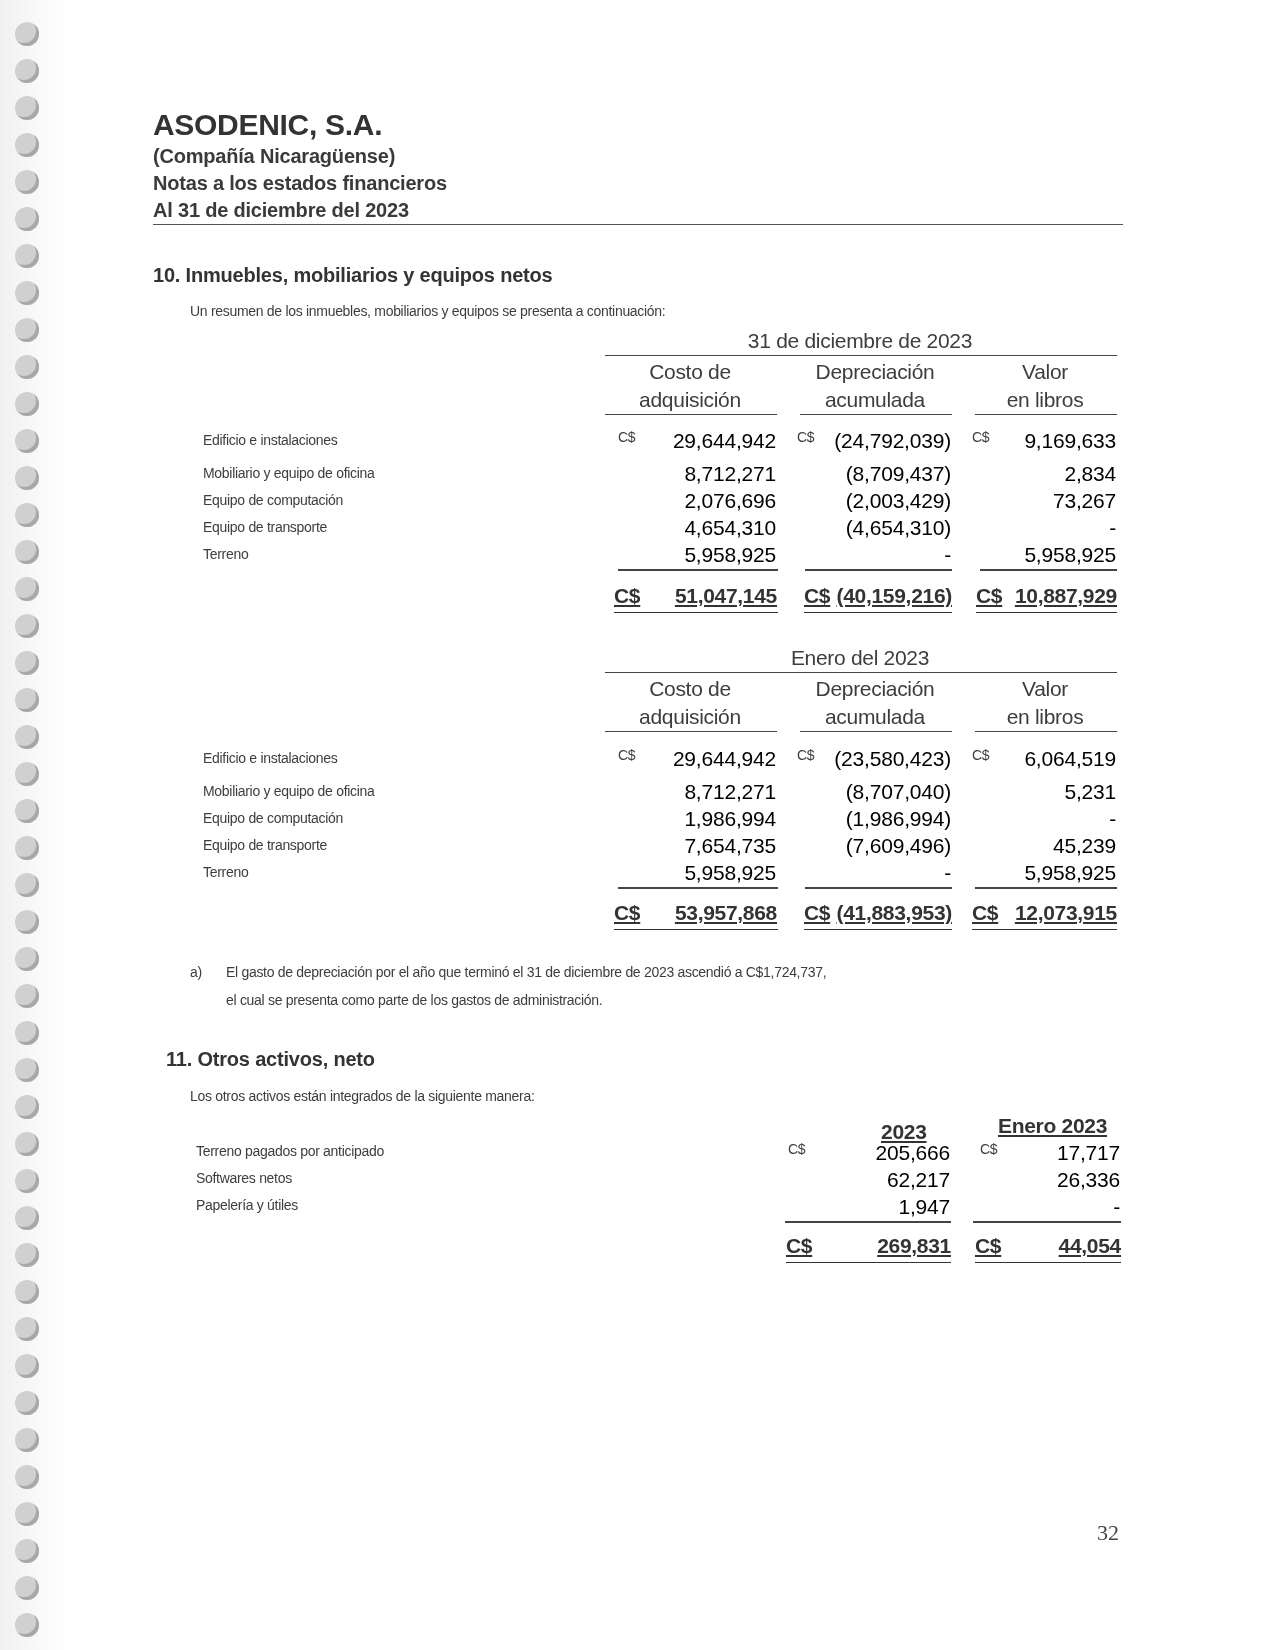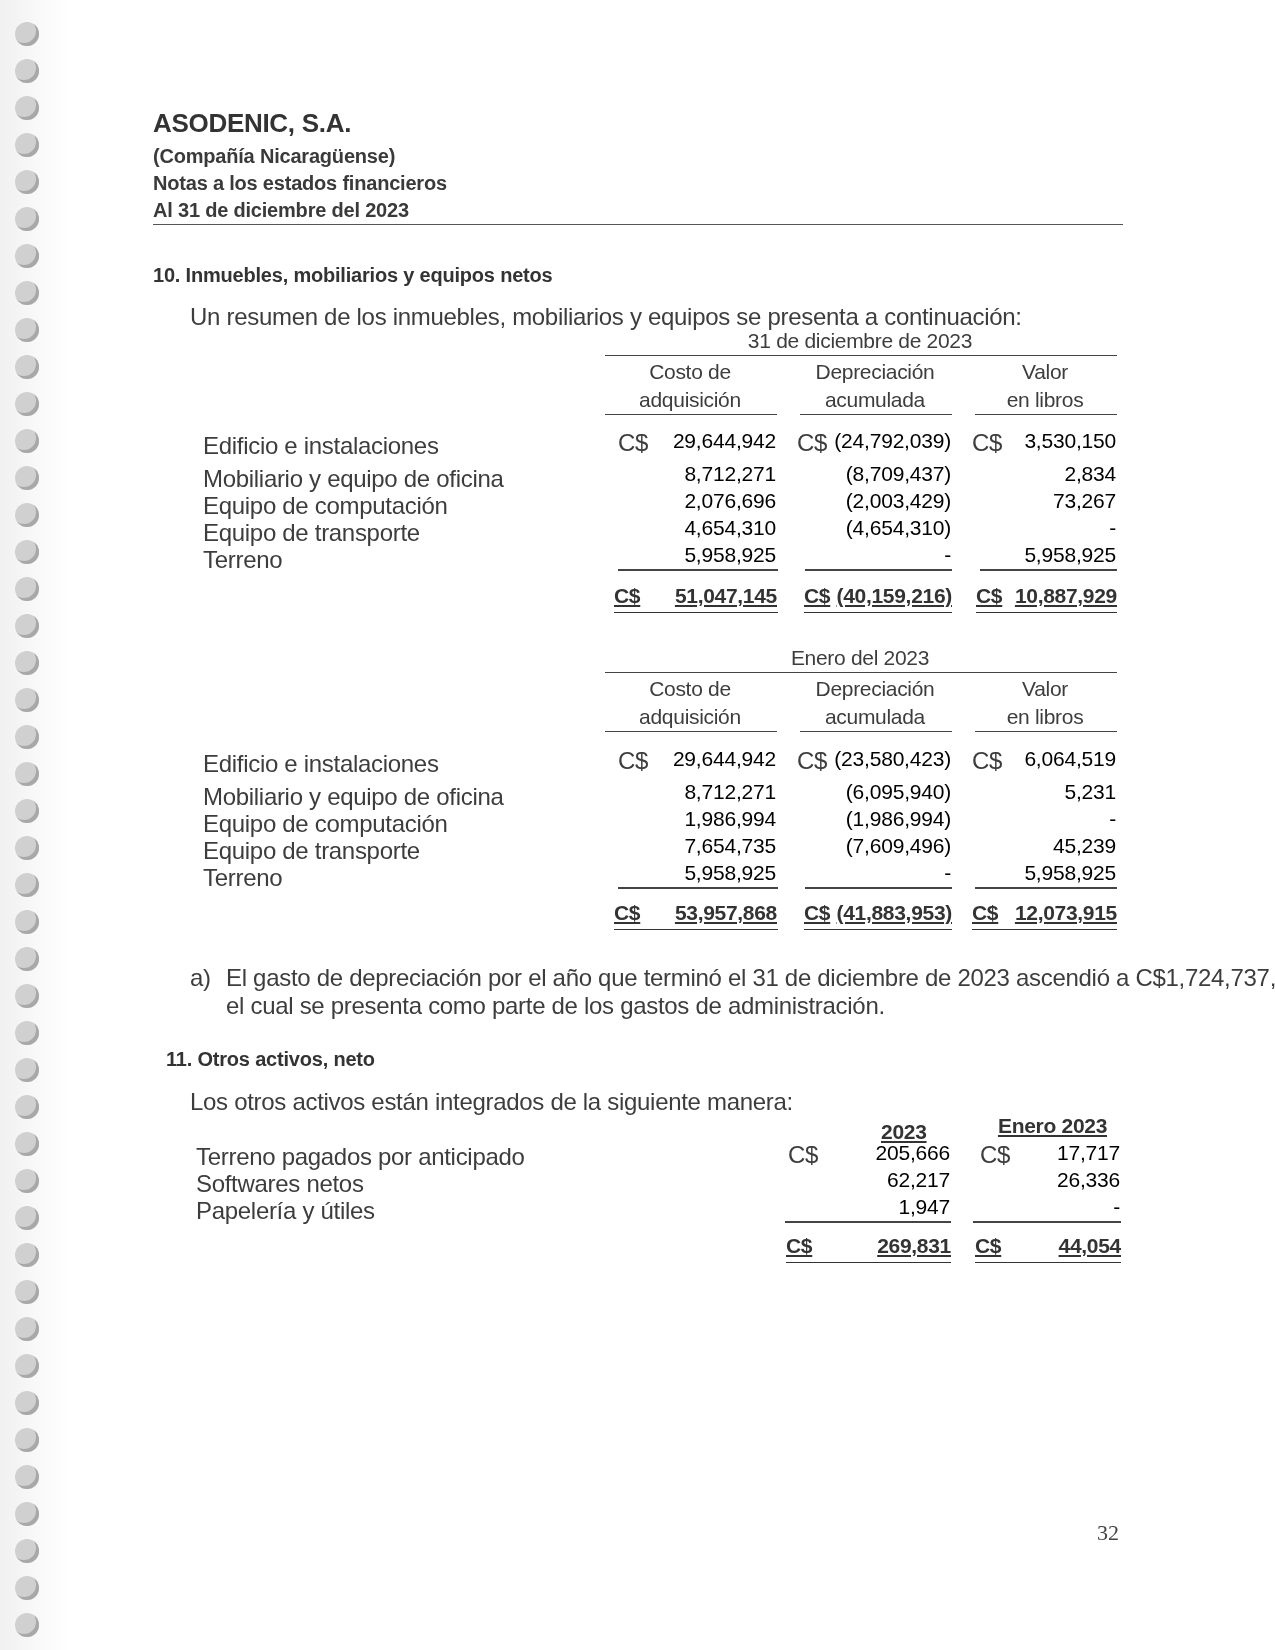--- a/index.html
+++ b/index.html
@@ -10,25 +10,25 @@
   }
   .binding {
     position: absolute; left: 0; top: 0; width: 70px; height: 1650px;
     background: linear-gradient(to right, #f0f0f0 0%, #fafafa 60%, #ffffff 100%);
   }
   .ring {
     position: absolute; left: 15px; width: 24px; height: 24px; border-radius: 50%;
     background: #d0d0d0; box-shadow: inset -3px -3px 0 #a8a8a8;
   }
   .abs { position: absolute; white-space: nowrap; }
-  .h-title { font-weight: bold; font-size: 26px; color: #333; letter-spacing: -0.3px; }
+  .h-title { font-weight: bold; font-size: 30px; color: #333; letter-spacing: -0.3px; }
   .h-sub { font-weight: bold; font-size: 20px; color: #3a3a3a; letter-spacing: -0.2px; }
   .hr { position: absolute; height: 1px; background: #555; }
   .sec { font-weight: bold; font-size: 20px; color: #333; letter-spacing: -0.2px; }
-  .txt { font-size: 24px; color: #3d3d3d; letter-spacing: -0.3px; }
+  .txt { font-size: 14px; color: #3d3d3d; letter-spacing: -0.3px; }
   .num { font-size: 21px; color: #000000; text-align: right; letter-spacing: -0.2px; }
   .ctr { font-size: 21px; color: #3d3d3d; text-align: center; letter-spacing: -0.3px; }
   .line { position: absolute; height: 2px; background: #444; }
   .tot { font-weight: bold; font-size: 21px; color: #333; letter-spacing: -0.3px; }
   .dbl { position: absolute; height: 1px; background: #333; }
   .pgnum { font-family: "Liberation Serif", serif; font-size: 22px; color: #444; }
   .uline { text-decoration: underline; }
 </style>
 </head>
 <body>
@@ -102,21 +102,21 @@
   <div class="line" style="left:605px; top:414px; width:172px; height:1px;"></div>
   <div class="line" style="left:800px; top:414px; width:152px; height:1px;"></div>
   <div class="line" style="left:975px; top:414px; width:142px; height:1px;"></div>
 
   <div class="abs txt" style="left:203px; top:432px;">Edificio e instalaciones</div>
   <div class="abs txt" style="left:618px; top:429px;">C$</div>
   <div class="abs num" style="left:640px; top:429px; width:136px;">29,644,942</div>
   <div class="abs txt" style="left:797px; top:429px;">C$</div>
   <div class="abs num" style="left:820px; top:429px; width:131px;">(24,792,039)</div>
   <div class="abs txt" style="left:972px; top:429px;">C$</div>
-  <div class="abs num" style="left:1000px; top:429px; width:116px;">3,530,150</div>
+  <div class="abs num" style="left:1000px; top:429px; width:116px;">9,169,633</div>
 
   <div class="abs txt" style="left:203px; top:465px;">Mobiliario y equipo de oficina</div>
   <div class="abs num" style="left:640px; top:462px; width:136px;">8,712,271</div>
   <div class="abs num" style="left:820px; top:462px; width:131px;">(8,709,437)</div>
   <div class="abs num" style="left:1000px; top:462px; width:116px;">2,834</div>
 
   <div class="abs txt" style="left:203px; top:492px;">Equipo de computación</div>
   <div class="abs num" style="left:640px; top:489px; width:136px;">2,076,696</div>
   <div class="abs num" style="left:820px; top:489px; width:131px;">(2,003,429)</div>
   <div class="abs num" style="left:1000px; top:489px; width:116px;">73,267</div>
@@ -163,21 +163,21 @@
   <div class="abs txt" style="left:203px; top:750px;">Edificio e instalaciones</div>
   <div class="abs txt" style="left:618px; top:747px;">C$</div>
   <div class="abs num" style="left:640px; top:747px; width:136px;">29,644,942</div>
   <div class="abs txt" style="left:797px; top:747px;">C$</div>
   <div class="abs num" style="left:820px; top:747px; width:131px;">(23,580,423)</div>
   <div class="abs txt" style="left:972px; top:747px;">C$</div>
   <div class="abs num" style="left:1000px; top:747px; width:116px;">6,064,519</div>
 
   <div class="abs txt" style="left:203px; top:783px;">Mobiliario y equipo de oficina</div>
   <div class="abs num" style="left:640px; top:780px; width:136px;">8,712,271</div>
-  <div class="abs num" style="left:820px; top:780px; width:131px;">(6,095,940)</div>
+  <div class="abs num" style="left:820px; top:780px; width:131px;">(8,707,040)</div>
   <div class="abs num" style="left:1000px; top:780px; width:116px;">5,231</div>
 
   <div class="abs txt" style="left:203px; top:810px;">Equipo de computación</div>
   <div class="abs num" style="left:640px; top:807px; width:136px;">1,986,994</div>
   <div class="abs num" style="left:820px; top:807px; width:131px;">(1,986,994)</div>
   <div class="abs num" style="left:1000px; top:807px; width:116px;">-</div>
 
   <div class="abs txt" style="left:203px; top:837px;">Equipo de transporte</div>
   <div class="abs num" style="left:640px; top:834px; width:136px;">7,654,735</div>
   <div class="abs num" style="left:820px; top:834px; width:131px;">(7,609,496)</div>

